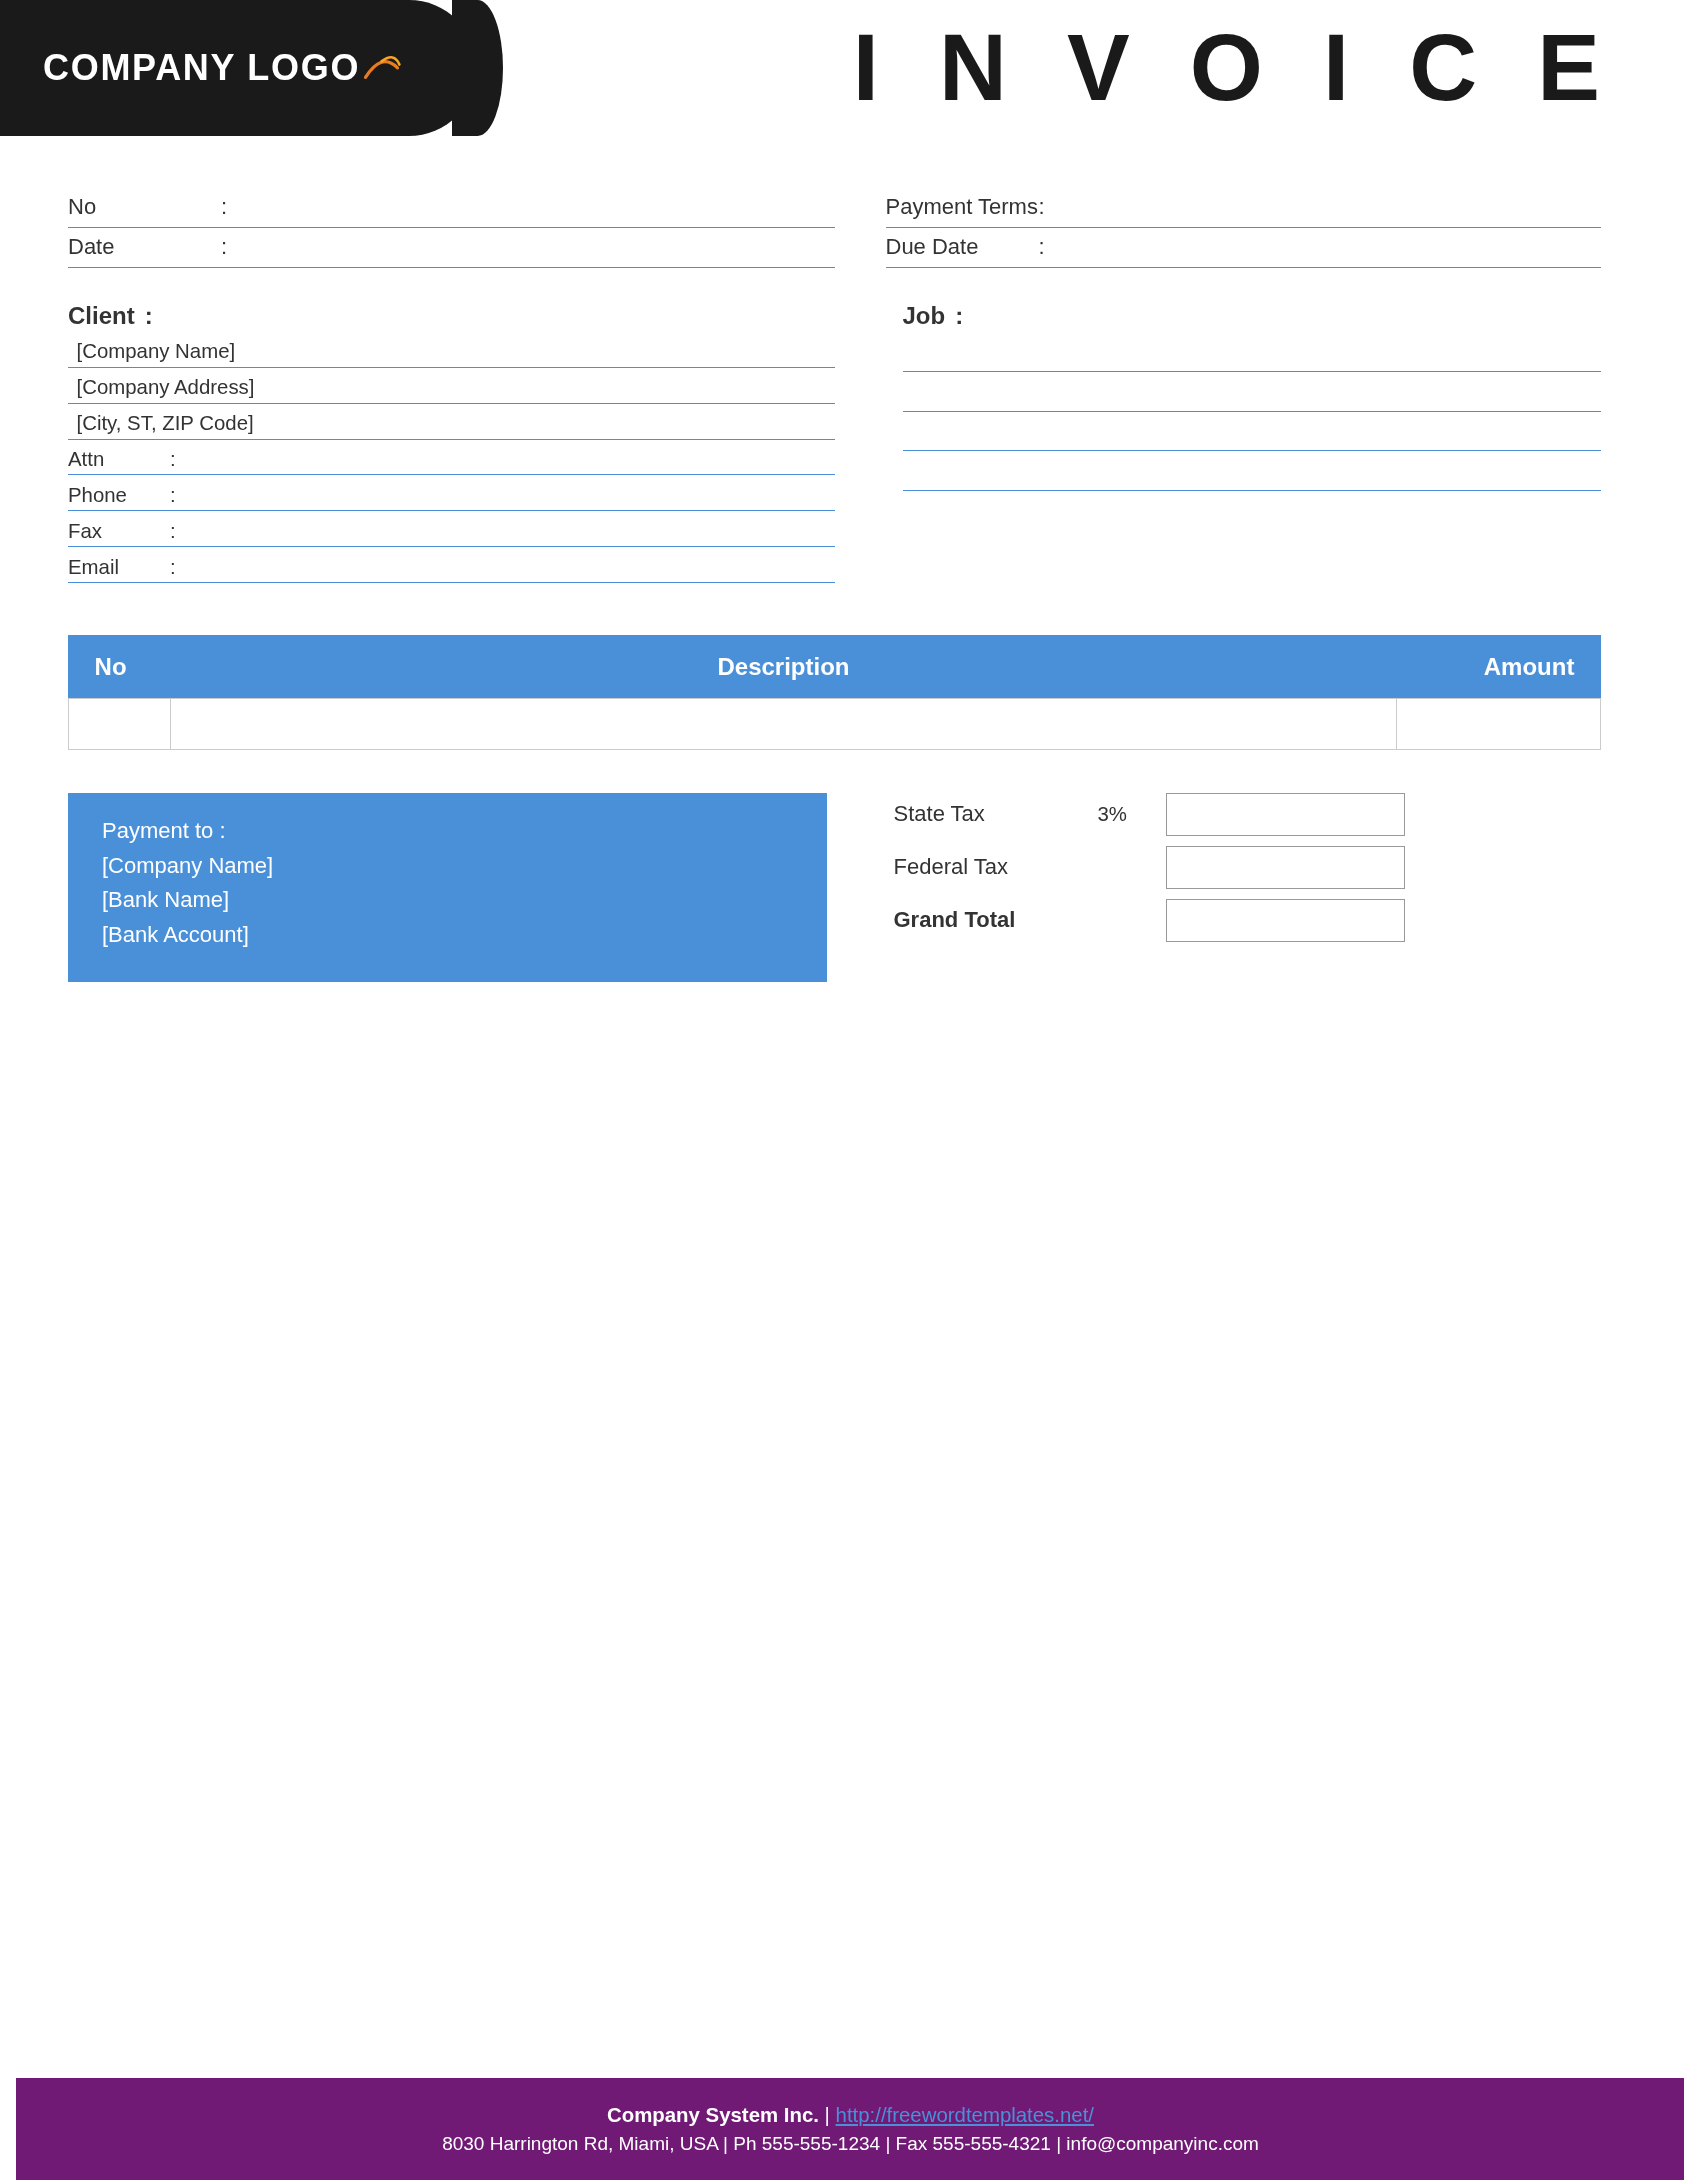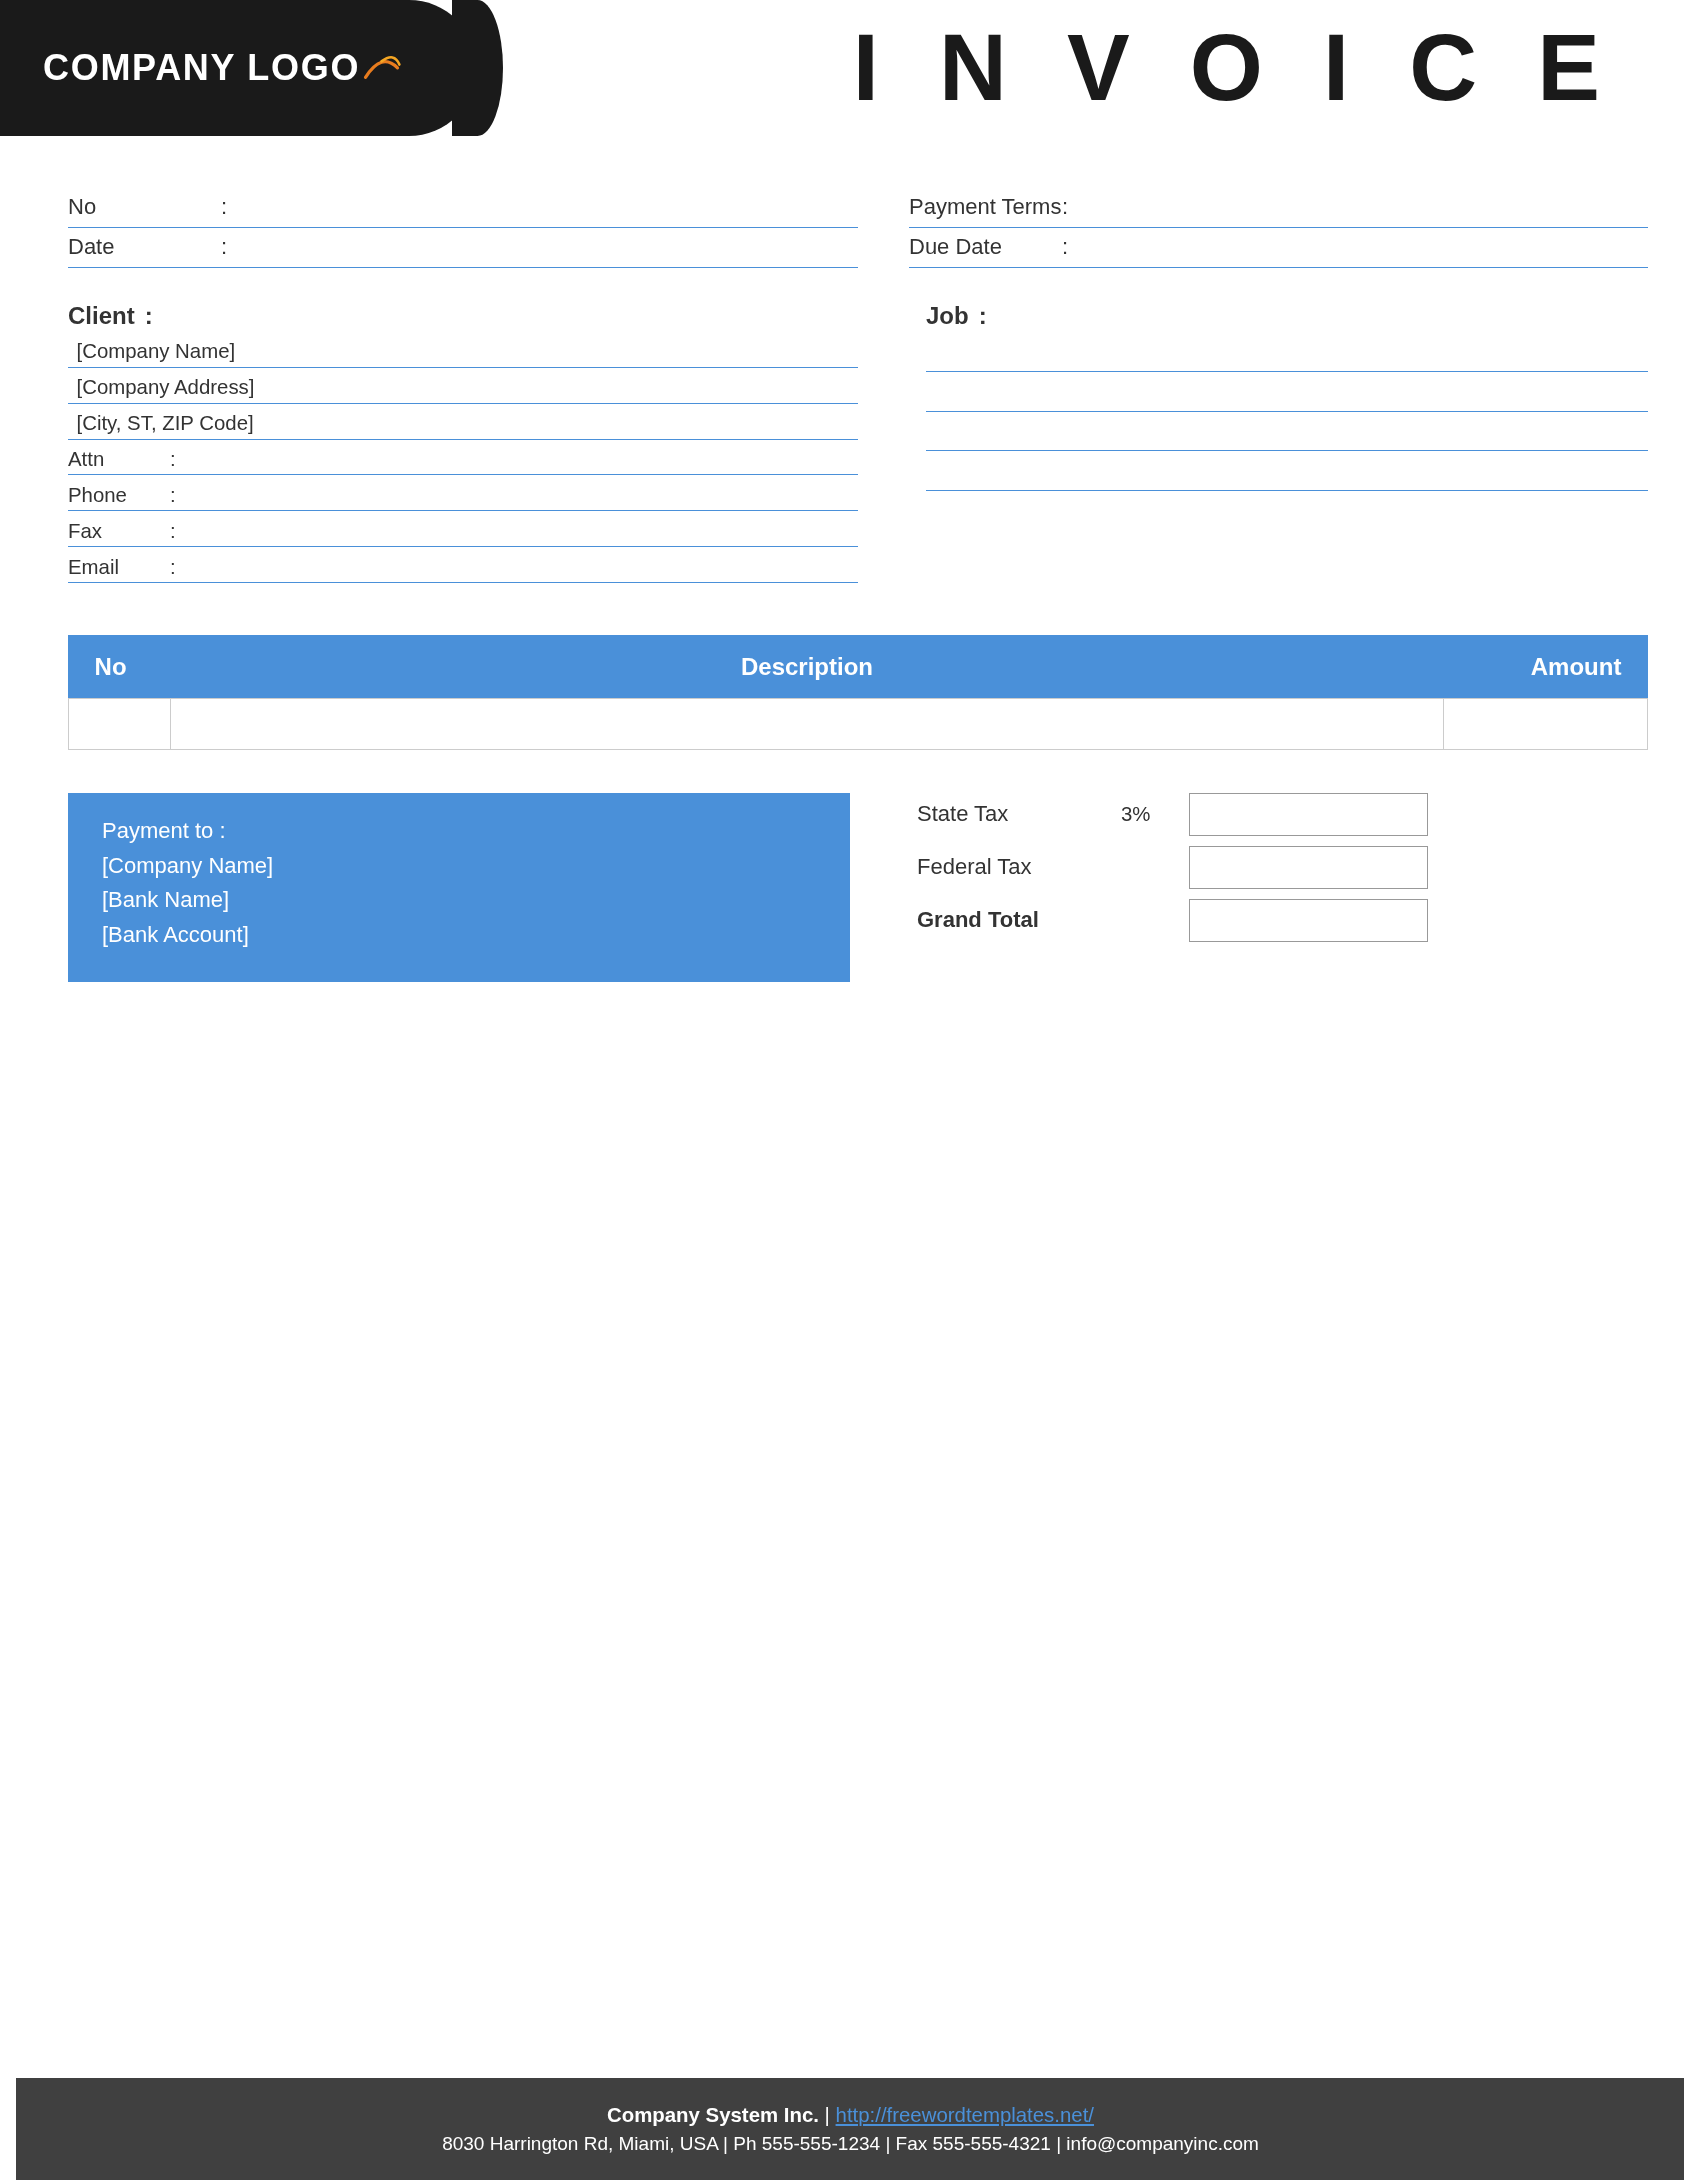--- a/index.html
+++ b/index.html
@@ -39,21 +39,21 @@
     .invoice-title {
       font-size: 94px;
       font-weight: 900;
       letter-spacing: 17px;
       color: #1a1a1a;
       font-family: Arial, sans-serif;
     }
 
     
     .main-content {
-      padding: 51px 37px 34px 68px;
+      padding: 51px 84px 34px 68px;
     }
 
     
     .meta-section {
       display: grid;
       grid-template-columns: 1fr 1fr;
       gap: 0;
       margin-bottom: 34px;
     }
     .meta-row {
@@ -248,21 +248,21 @@
     }
     .total-box {
       border: 1.3px solid #999;
       width: 239px;
       height: 43px;
       background: #fff;
     }
 
     
     .page-footer {
-      background: #404040;
+      background: #701a75;
       color: #fff;
       text-align: center;
       padding: 25.6px 34px;
       position: absolute;
       bottom: 0;
       left: 16px;
       right: 0;
     }
     .footer-line1 {
       font-size: 20.4px;

